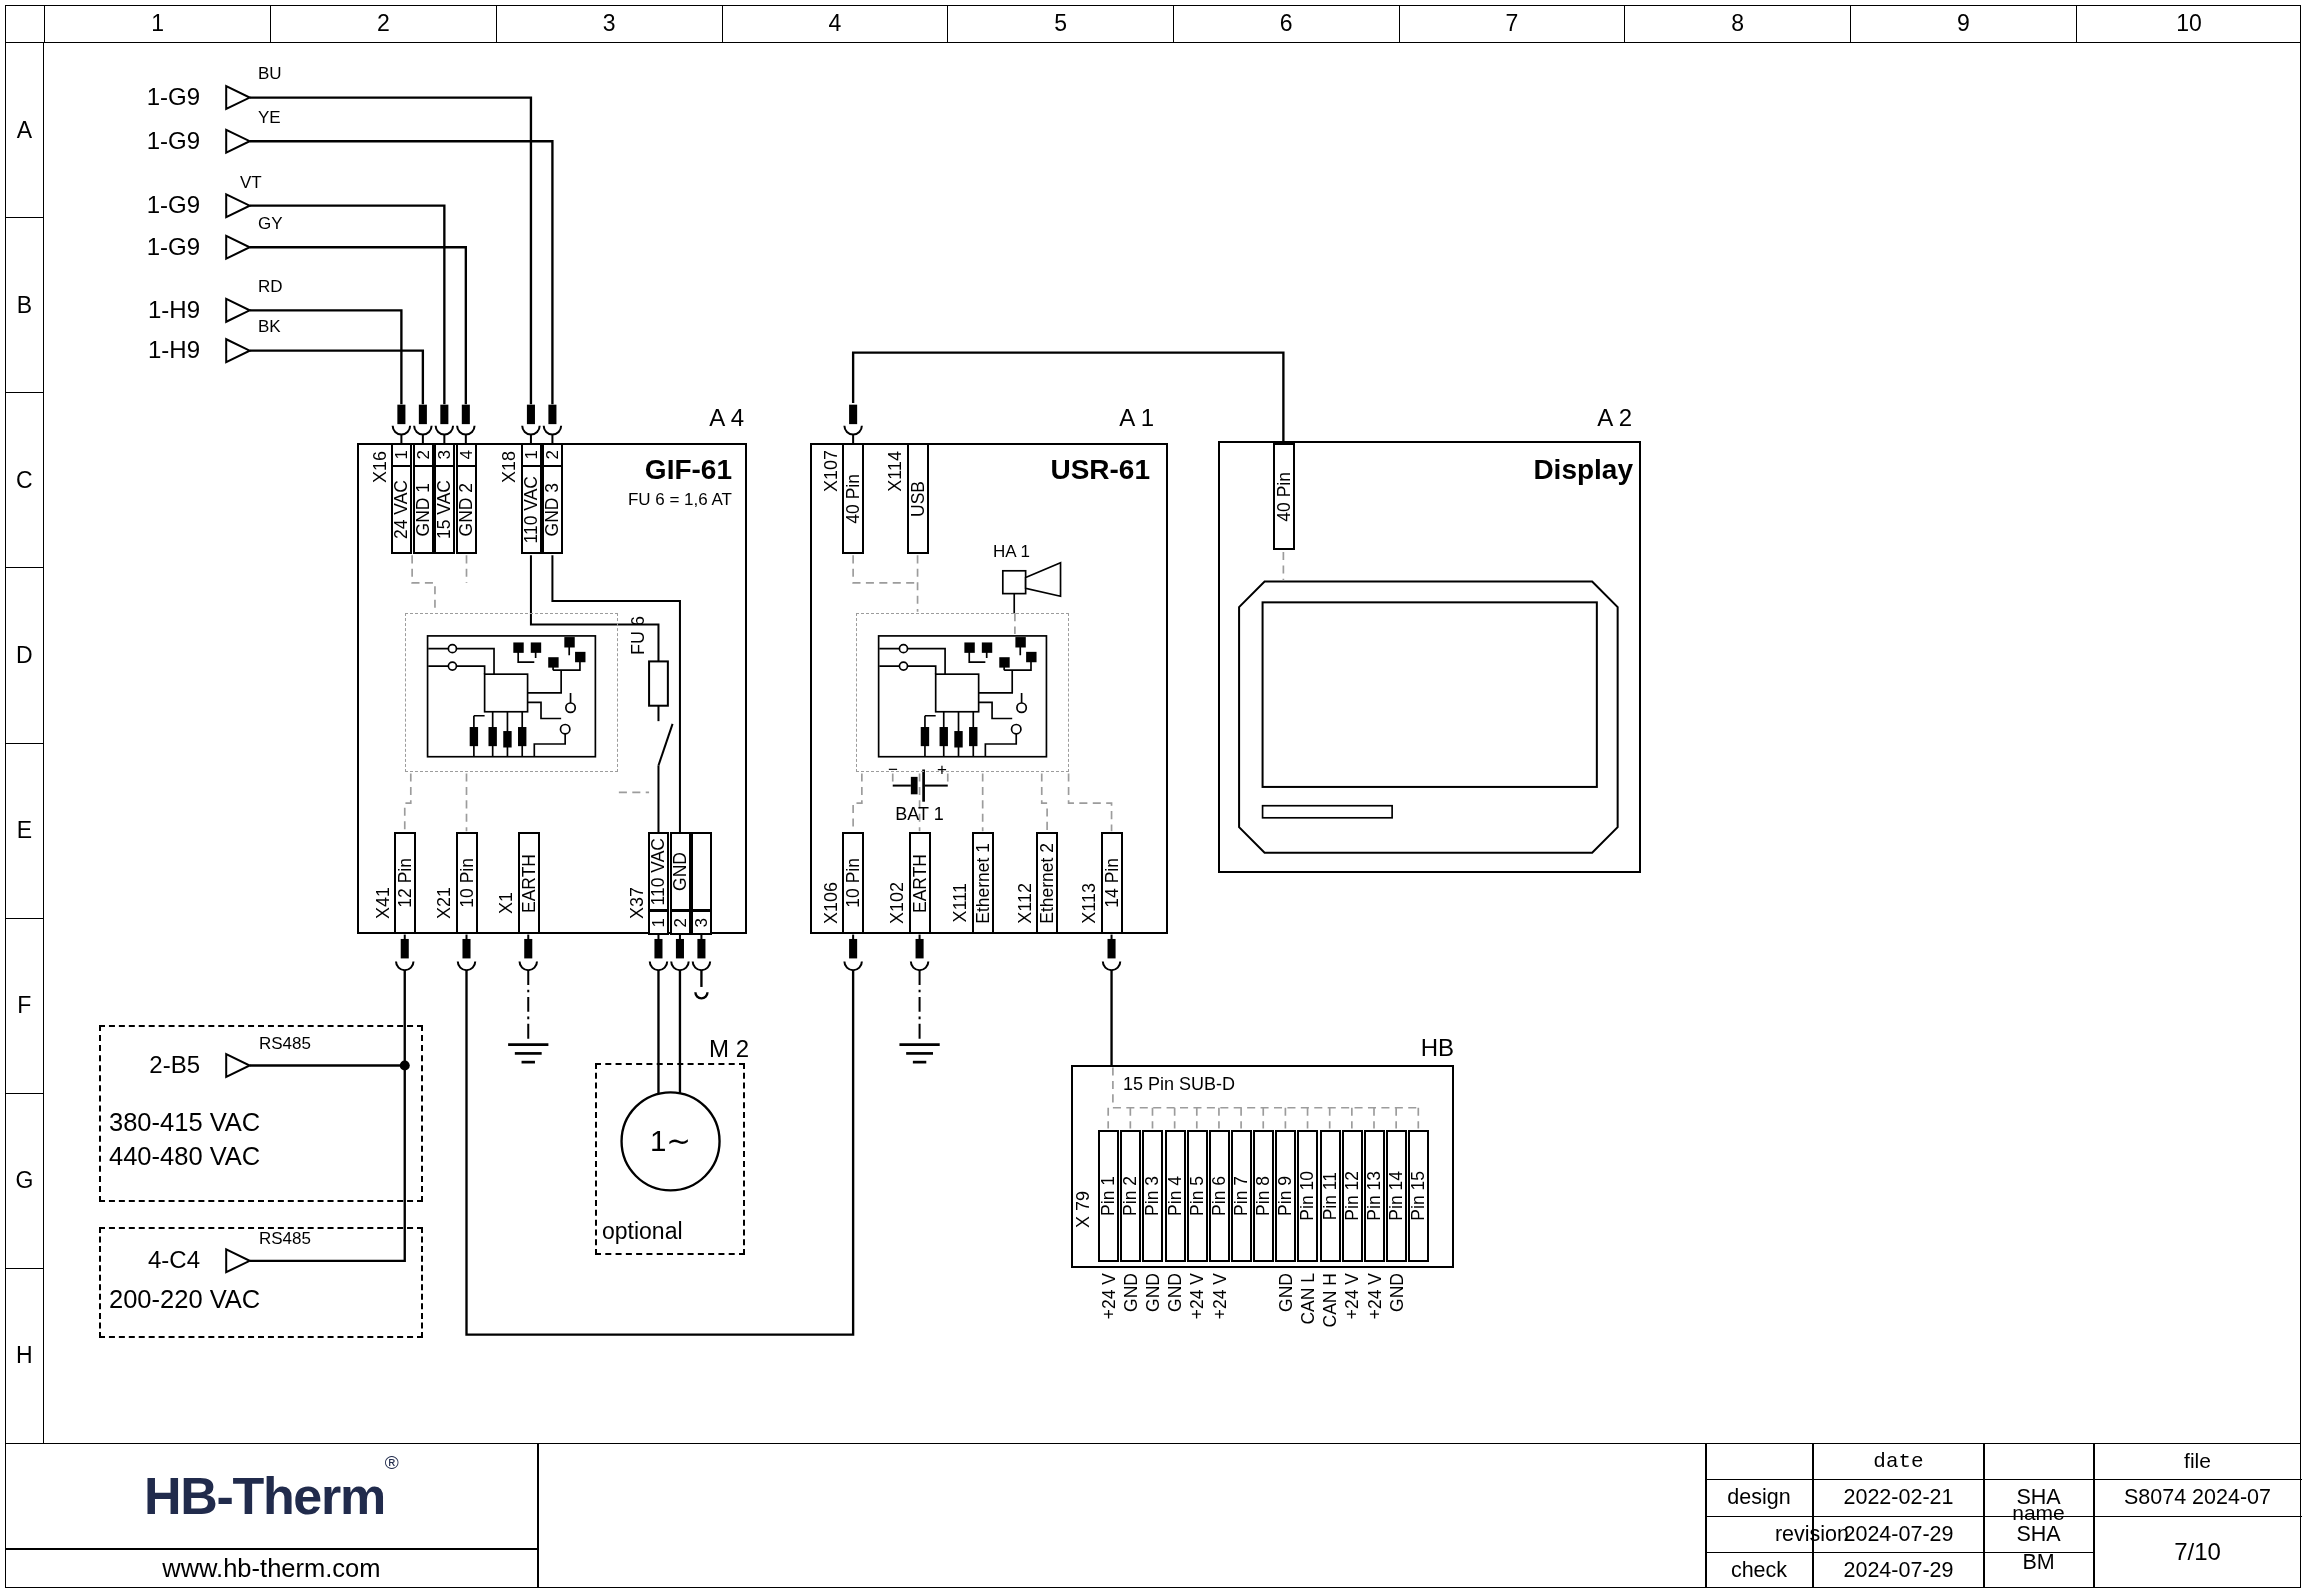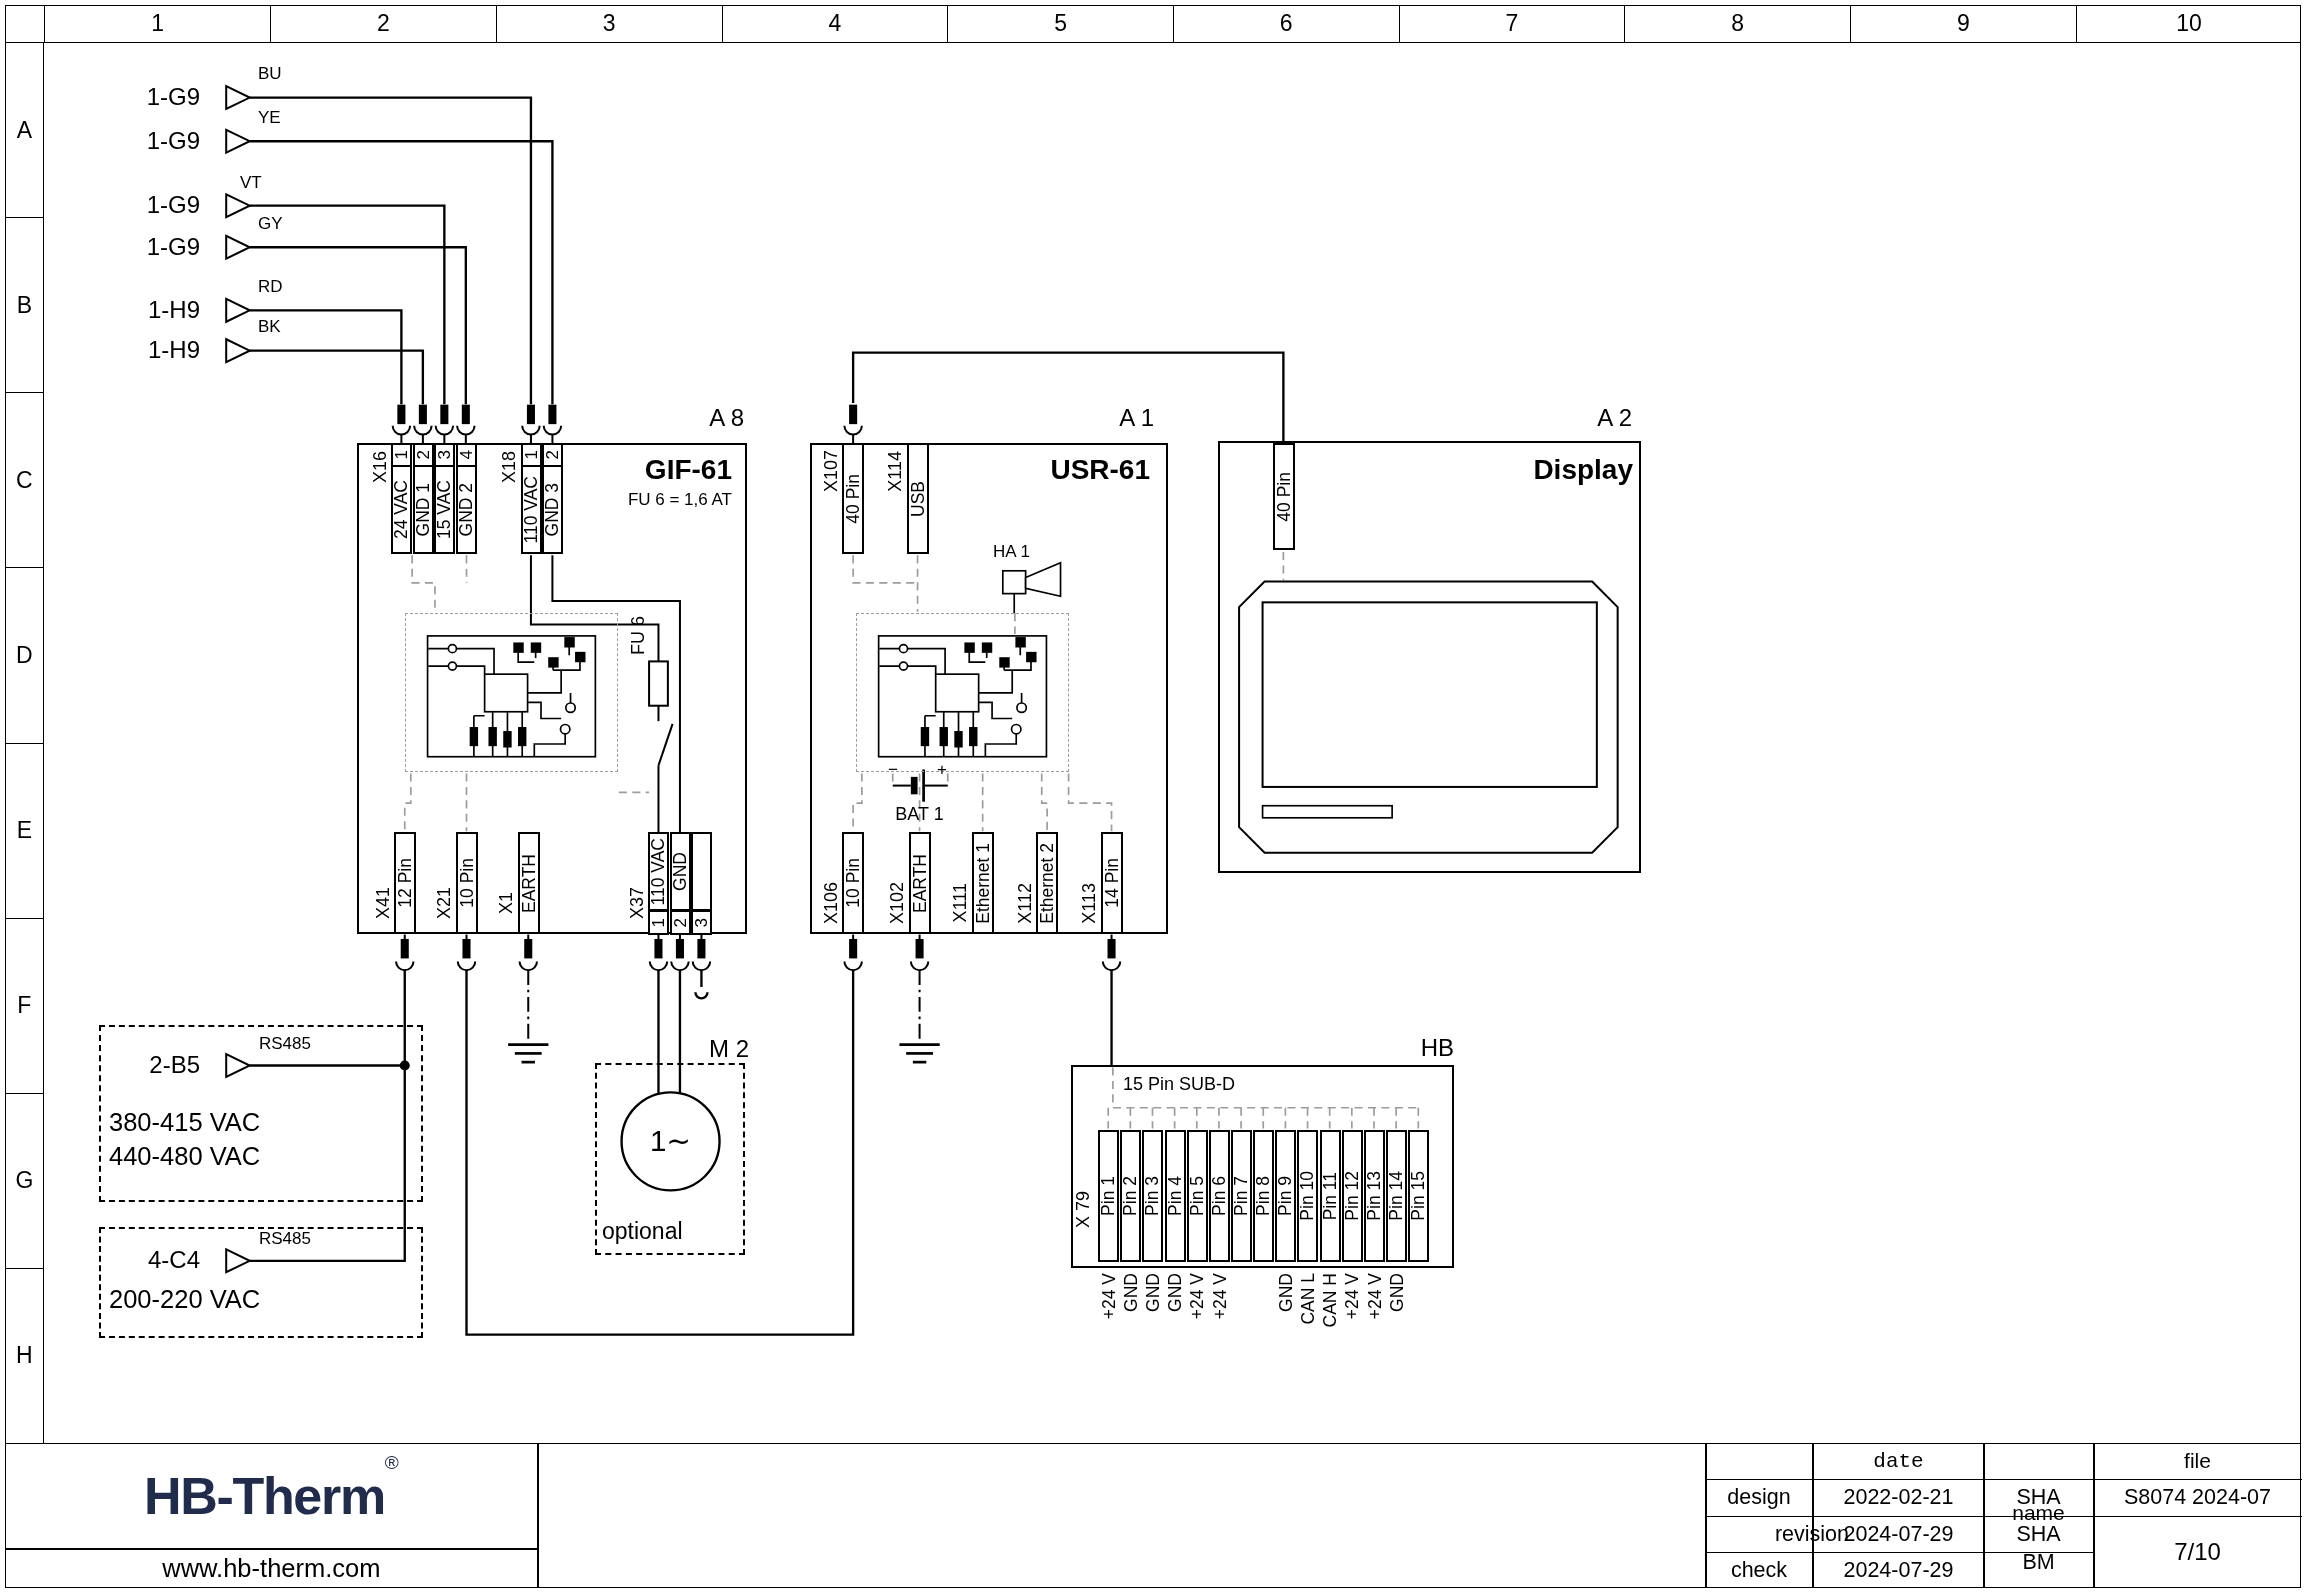--- a/index.html
+++ b/index.html
@@ -233,21 +233,21 @@
   <div class="abs right f36" style="left:113px;top:191px;width:87px;height:28px;">1-G9</div>
   <div class="abs left f25" style="left:240px;top:173px;width:74px;height:20px;">VT</div>
   <div class="abs right f36" style="left:113px;top:233px;width:87px;height:28px;">1-G9</div>
   <div class="abs left f25" style="left:258px;top:214px;width:74px;height:20px;">GY</div>
   <div class="abs right f36" style="left:113px;top:296px;width:87px;height:28px;">1-H9</div>
   <div class="abs left f25" style="left:258px;top:277px;width:74px;height:20px;">RD</div>
   <div class="abs right f36" style="left:113px;top:336px;width:87px;height:28px;">1-H9</div>
   <div class="abs left f25" style="left:258px;top:317px;width:74px;height:20px;">BK</div>
 
   <div class="abs blockbox" style="left:357px;top:443px;width:390px;height:491px;"></div>
-  <div class="abs right f36" style="left:645px;top:404px;width:99px;height:28px;">A 8</div>
+  <div class="abs right f36" style="left:645px;top:404px;width:99px;height:28px;">A 4</div>
   <div class="abs right f42" style="left:557px;top:454px;width:175px;height:32px;">GIF-61</div>
   <div class="abs right f25" style="left:557px;top:490px;width:175px;height:20px;">FU 6 = 1,6 AT</div>
   <div class="abs dashgray" style="left:405px;top:613px;width:213px;height:159px;"></div>
 
   <div class="abs flexc" style="left:370px;top:444px;width:20px;height:47px;">
       <span class="vt f27">X16</span>
     </div>
   <div class="abs conn" style="left:391px;top:443px;width:21px;height:23.5px;">
       <span class="vt f25">1</span>
     </div>

